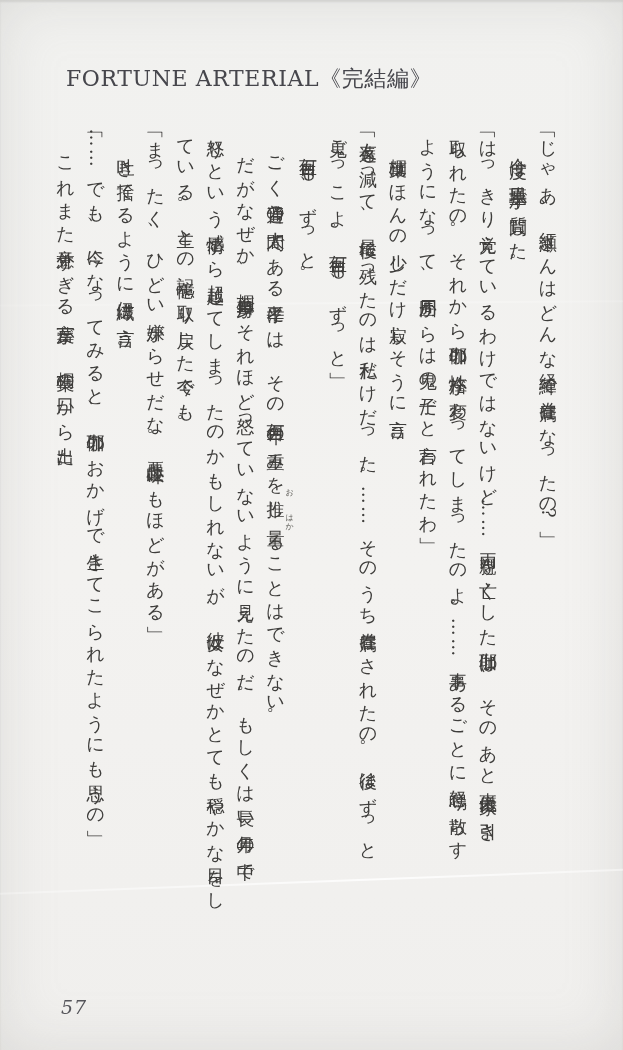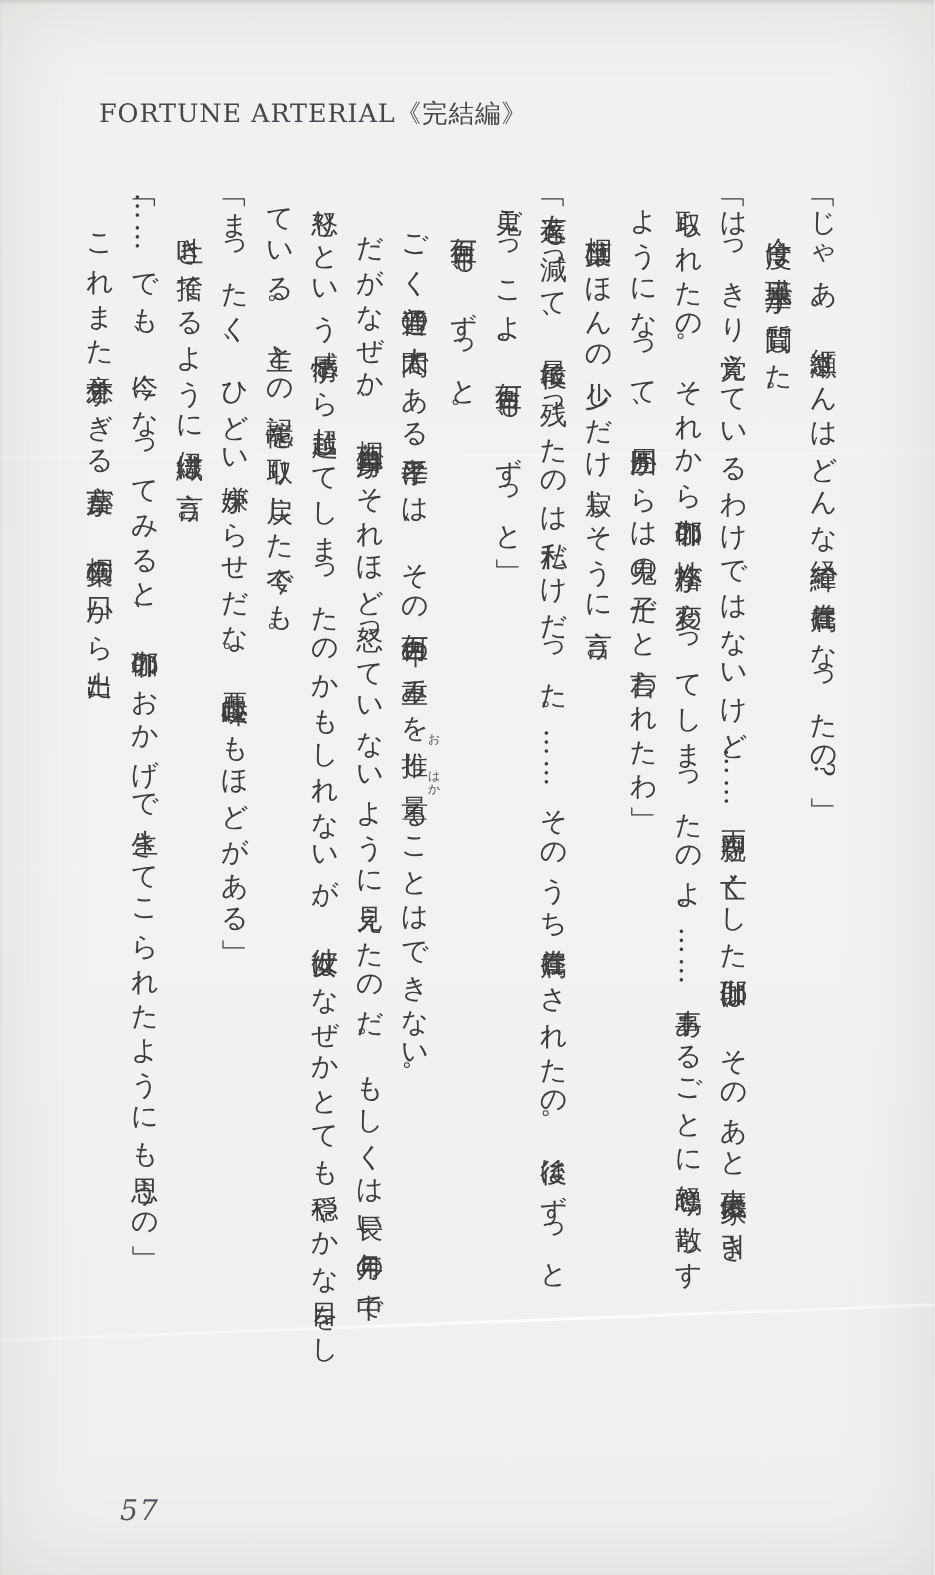--- a/index.html
+++ b/index.html
@@ -17,21 +17,21 @@
   .page {
     position: absolute;
     inset: 0;
     background: linear-gradient(180deg, #f1f1ef 0%, #f3f2f0 55%, #f0efed 100%);
     box-shadow: inset 0 0 55px rgba(170,170,165,0.28), inset 0 2px 2px rgba(150,150,148,0.25);
   }
   .header-title {
     position: absolute;
     left: 66px;
     top: 64px;
-    font-size: 17px;
+    font-size: 22px;
     letter-spacing: 0.6px;
     color: #46464c;
     white-space: nowrap;
   }
   .body-text {
     position: absolute;
     top: 126px;
     right: 60px;
     height: 886px;
     writing-mode: vertical-rl;
@@ -48,21 +48,21 @@
   .line.indent {
     text-indent: 1em;
   }
   ruby rt {
     font-size: 8px;
     letter-spacing: 0;
     color: #55544f;
   }
   .page-number {
     position: absolute;
-    left: 80px;
+    left: 61px;
     top: 996px;
     font-size: 19px;
     font-style: italic;
     color: #55555a;
     letter-spacing: 1px;
   }
   .scan-line {
     position: absolute;
     left: -15px;
     width: 660px;

